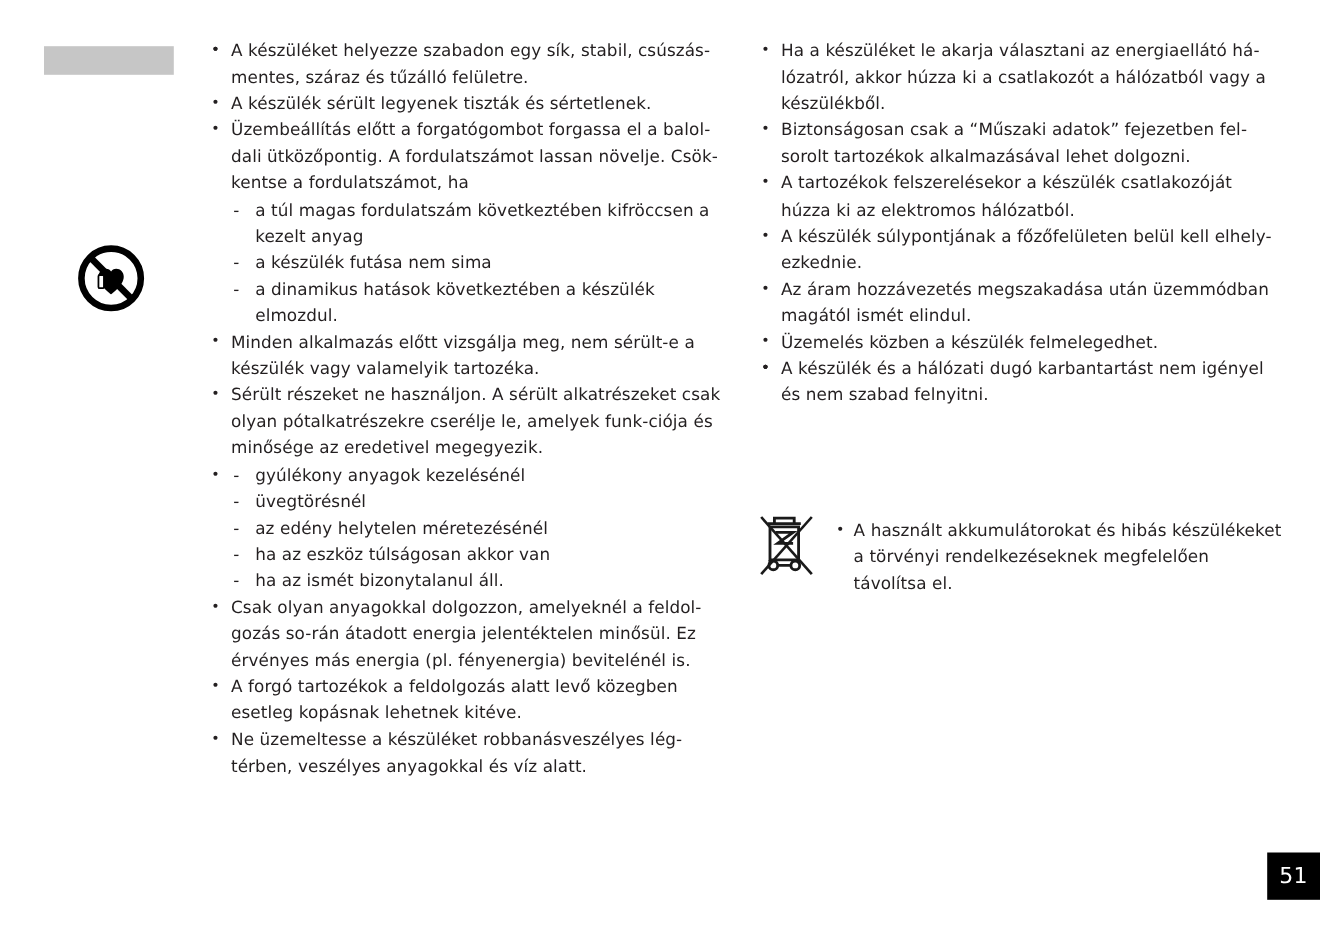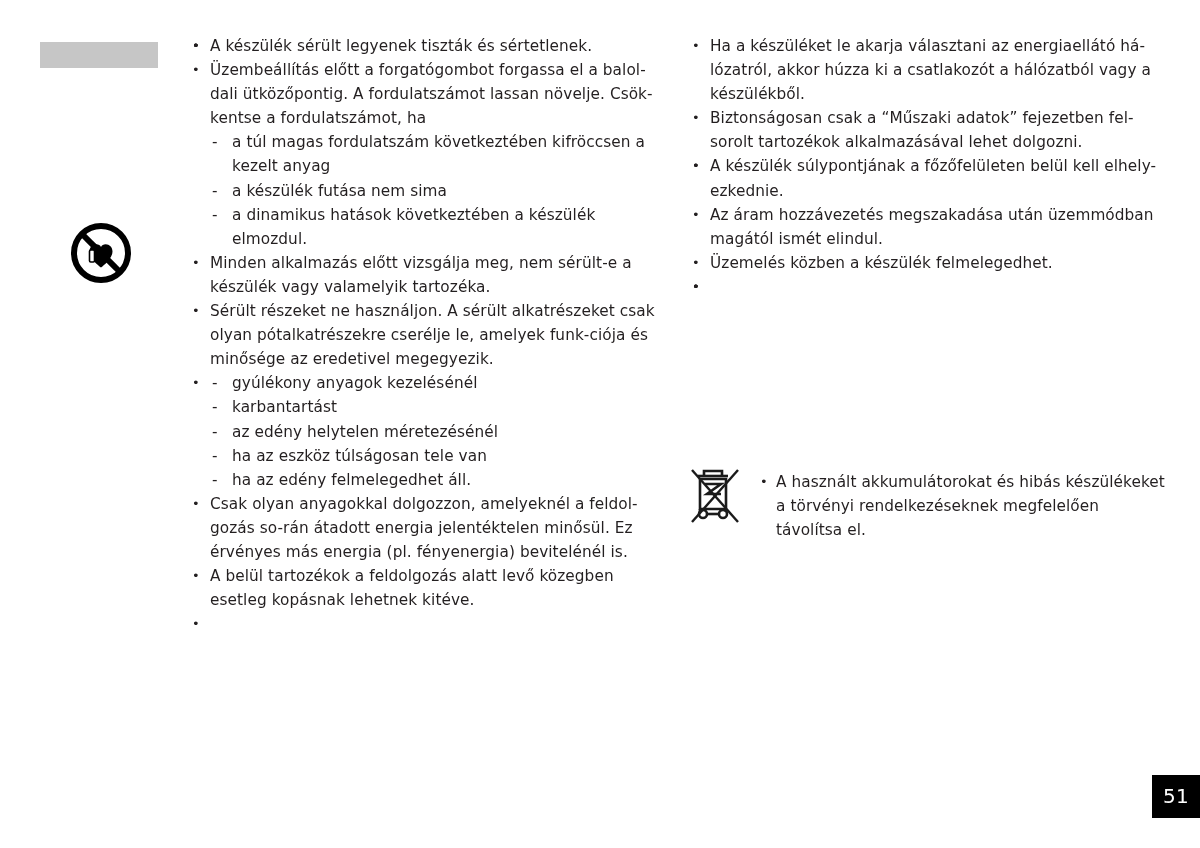--- a/index.html
+++ b/index.html
@@ -163,20 +163,21 @@
 
   <div class="col col-left">
     <ul class="list">
 
       <li class="item">
         <span class="bullet">•</span>
       </li>
 
       <li class="item">
         <span class="bullet">•</span>
+        <span>A készüléket helyezze szabadon egy sík, stabil, csúszás-mentes, száraz és tűzálló felületre.</span>
       </li>
 
       <li class="item">
         <span class="bullet">•</span>
         <span>A készülék sérült legyenek tiszták és sértetlenek.</span>
       </li>
 
       <li class="item">
         <span class="bullet">•</span>
         <span>Üzembeállítás előtt a forgatógombot forgassa el a balol-dali ütközőpontig. A fordulatszámot lassan növelje. Csök-kentse a fordulatszámot, ha</span>
@@ -208,67 +209,69 @@
 
       <li class="item">
         <span class="bullet">•</span>
         <ul class="sub">
           <li class="subitem">
             <span class="dash">-</span>
             <span>gyúlékony anyagok kezelésénél</span>
           </li>
           <li class="subitem">
             <span class="dash">-</span>
-            <span>karbantartást</span>
+            <span>üvegtörésnél</span>
           </li>
           <li class="subitem">
             <span class="dash">-</span>
             <span>az edény helytelen méretezésénél</span>
           </li>
           <li class="subitem">
             <span class="dash">-</span>
-            <span>ha az eszköz túlságosan tele van</span>
-          </li>
-          <li class="subitem">
-            <span class="dash">-</span>
-            <span>ha az edény felmelegedhet áll.</span>
+            <span>ha az eszköz túlságosan akkor van</span>
+          </li>
+          <li class="subitem">
+            <span class="dash">-</span>
+            <span>ha az ismét bizonytalanul áll.</span>
           </li>
         </ul>
       </li>
 
       <li class="item">
         <span class="bullet">•</span>
         <span>Csak olyan anyagokkal dolgozzon, amelyeknél a feldol-gozás so-rán átadott energia jelentéktelen minősül. Ez érvényes más energia (pl. fényenergia) bevitelénél is.</span>
       </li>
 
       <li class="item">
         <span class="bullet">•</span>
-        <span>A belül tartozékok a feldolgozás alatt levő közegben esetleg kopásnak lehetnek kitéve.</span>
-      </li>
-
-      <li class="item">
-        <span class="bullet">•</span>
+        <span>A forgó tartozékok a feldolgozás alatt levő közegben esetleg kopásnak lehetnek kitéve.</span>
+      </li>
+
+      <li class="item">
+        <span class="bullet">•</span>
+        <span>Ne üzemeltesse a készüléket robbanásveszélyes lég-térben, veszélyes anyagokkal és víz alatt.</span>
       </li>
 
     </ul>
   </div>
 
   <div class="col col-right">
     <ul class="list">
 
       <li class="item">
         <span class="bullet">•</span>
         <span>Ha a készüléket le akarja választani az energiaellátó há-lózatról, akkor húzza ki a csatlakozót a hálózatból vagy a készülékből.</span>
       </li>
       <li class="item">
         <span class="bullet">•</span>
         <span>Biztonságosan csak a “Műszaki adatok” fejezetben fel-sorolt tartozékok alkalmazásával lehet dolgozni.</span>
       </li>
       <li class="item">
         <span class="bullet">•</span>
+        <span>A tartozékok felszerelésekor a készülék csatlakozóját húzza ki az elektromos hálózatból.</span>
       </li>
       <li class="item">
         <span class="bullet">•</span>
         <span>A készülék súlypontjának a főzőfelületen belül kell elhely-ezkednie.</span>
       </li>
       <li class="item">
         <span class="bullet">•</span>
         <span>Az áram hozzávezetés megszakadása után üzemmódban magától ismét elindul.</span>
       </li>
       <li class="item">
@@ -276,20 +279,21 @@
         <span>Üzemelés közben a készülék felmelegedhet.</span>
       </li>
       <li class="item">
         <span class="bullet">•</span>
       </li>
       <li class="item">
         <span class="bullet">•</span>
       </li>
       <li class="item">
         <span class="bullet">•</span>
+        <span>A készülék és a hálózati dugó karbantartást nem igényel és nem szabad felnyitni.</span>
       </li>
 
     </ul>
   </div>
 
   <div class="disposal">
     <div class="weee-icon">
       <svg viewBox="0 0 58 66" xmlns="http://www.w3.org/2000/svg">
         <g fill="none" stroke="#1a1a1a" stroke-width="2.6">
           <path d="M16 14 L16 9 L34 9 L34 14"></path>

